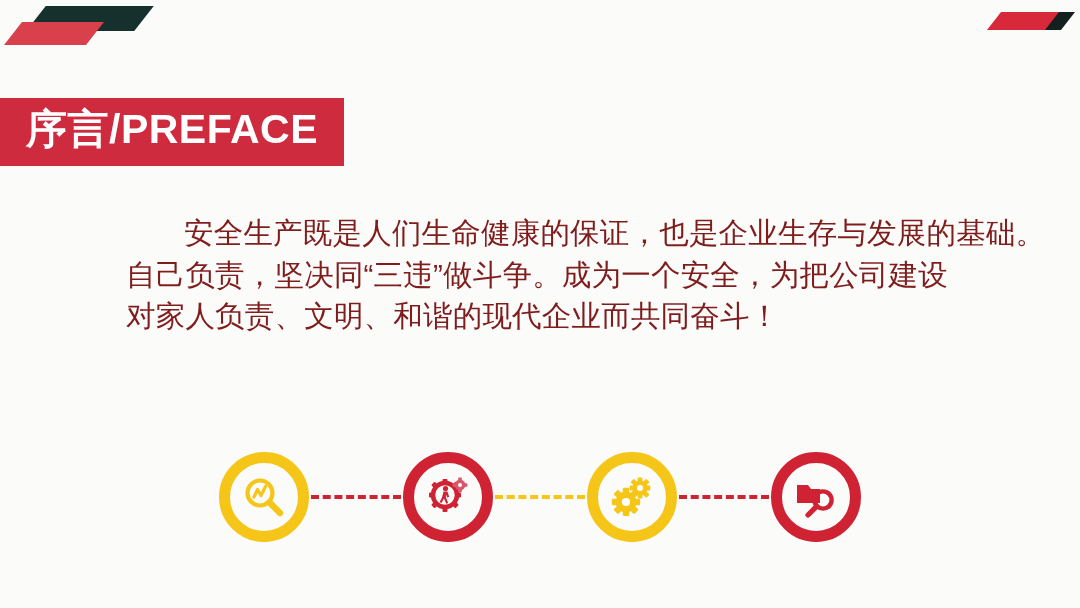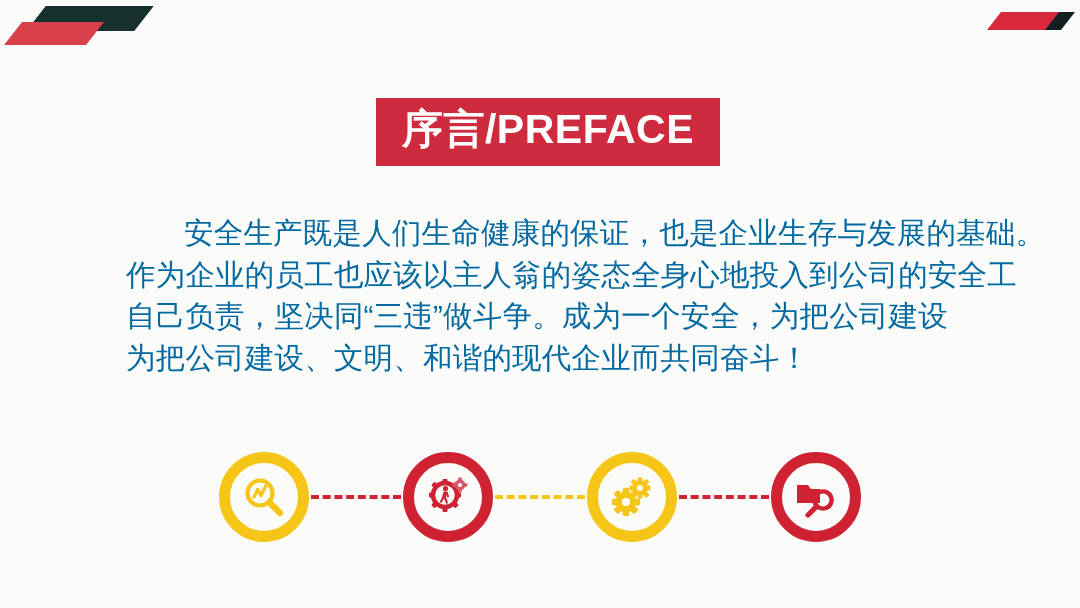--- a/index.html
+++ b/index.html
@@ -53,24 +53,24 @@
     position: absolute;
     right: 12px; top: 12px;
     width: 16px; height: 18px;
     background: #14201f;
     transform: skewX(-38deg);
   }
 
   
   .banner-wrap {
     position: absolute;
-    left: 16px; right: 0;
+    left: 0; right: 0;
     top: 98px;
     display: flex;
-    justify-content: center;
+    justify-content: flex-start;
   }
   .banner {
     background: #cf2b3f;
     padding: 9px 26px 13px 26px;
     display: inline-block;
   }
   .banner-text {
     color: #ffffff;
     font-size: 41px;
     font-weight: bold;
@@ -80,21 +80,21 @@
   }
 
   
   .body-copy {
     position: absolute;
     left: 126px;
     top: 212px;
     width: 828px;
   }
   .body-copy p {
-    color: #0369a1;
+    color: #7f1d1d;
     font-size: 29.5px;
     line-height: 41.5px;
     letter-spacing: 0.2px;
     white-space: nowrap;
   }
   .body-copy p.indent { text-indent: 58px; }
 
   
   .icon-row {
     position: absolute;
@@ -139,23 +139,22 @@
 </div>
 
 <div class="banner-wrap">
   <div class="banner">
     <div class="banner-text">序言/PREFACE</div>
   </div>
 </div>
 
 <div class="body-copy">
   <p class="indent">安全生产既是人们生命健康的保证，也是企业生存与发展的基础。</p>
-  <p>作为企业的员工也应该以主人翁的姿态全身心地投入到公司的安全工</p>
   <p>自己负责，坚决同“三违”做斗争。成为一个安全，为把公司建设</p>
-  <p>为把公司建设、文明、和谐的现代企业而共同奋斗！</p>
+  <p>对家人负责、文明、和谐的现代企业而共同奋斗！</p>
 </div>
 
 <div class="icon-row">
 
   <div class="icon-badge gold">
     <span>
       <svg width="46" height="46" viewBox="0 0 46 46">
         <circle cx="19" cy="19" r="12.5" fill="none" stroke="#f5c518" stroke-width="4.2"></circle>
         <polyline points="13,23 16.5,15.5 20,21.5 24.5,12.5" fill="none" stroke="#f5c518" stroke-width="3.2" stroke-linecap="round" stroke-linejoin="round"></polyline>
         <line x1="28.5" y1="28.5" x2="39" y2="39" stroke="#f5c518" stroke-width="6.4" stroke-linecap="round"></line>

